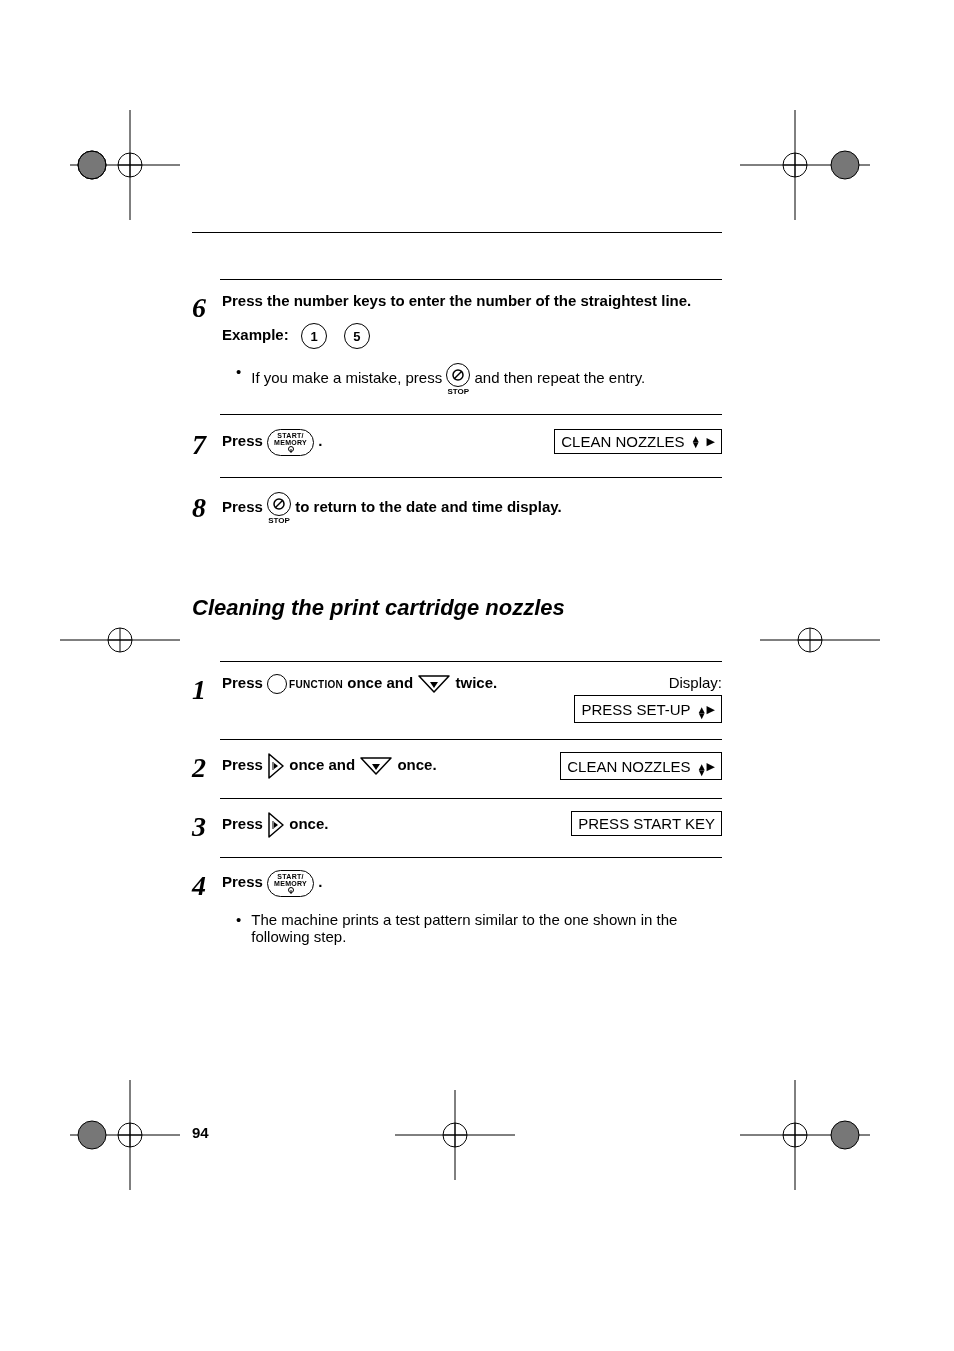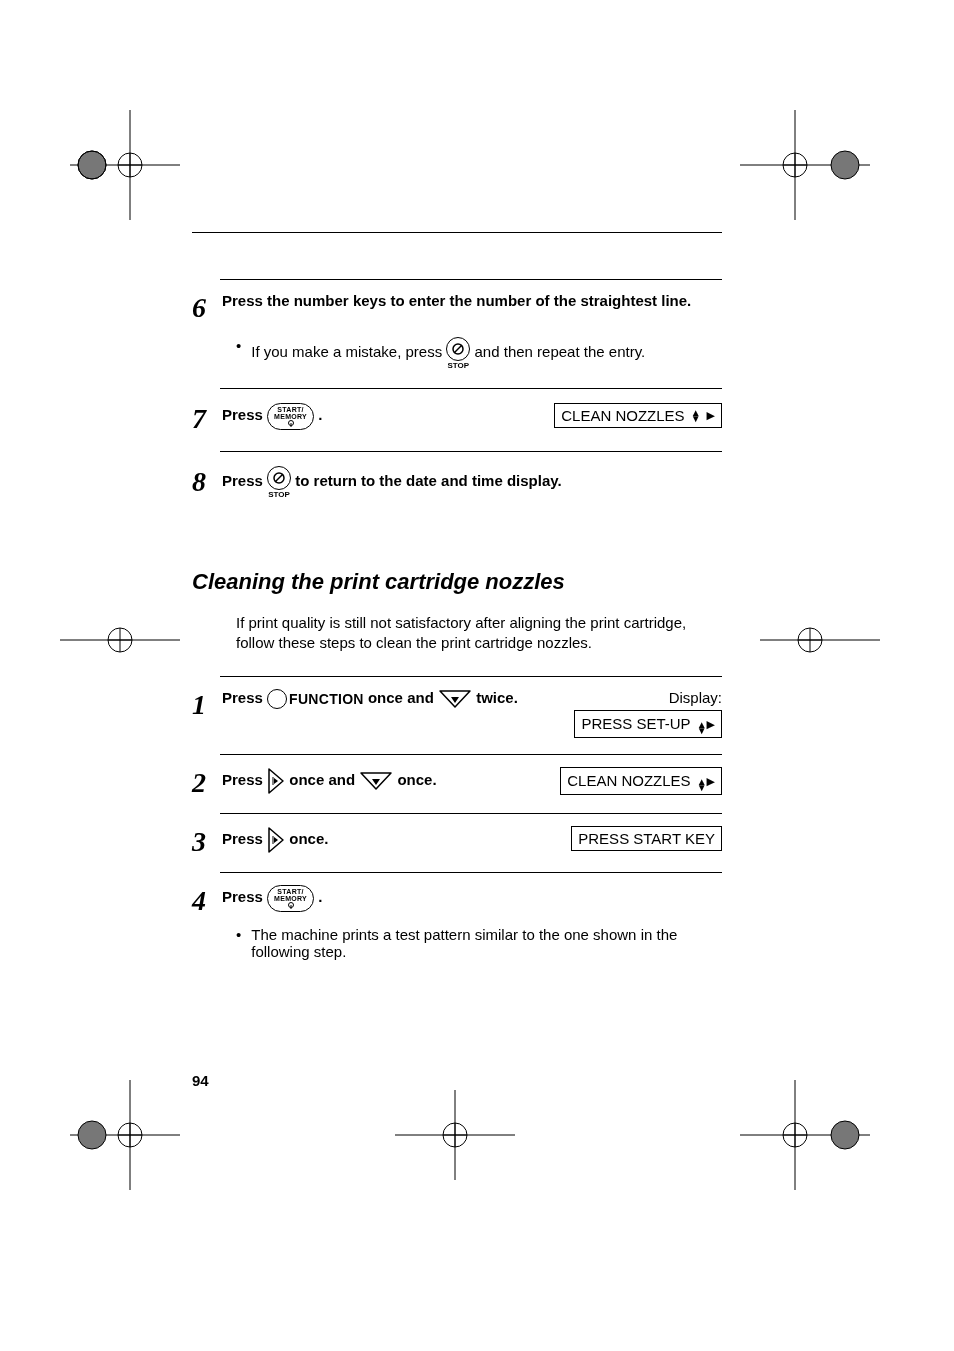--- a/index.html
+++ b/index.html
@@ -16,27 +16,27 @@
   .display-box { float:right; border:1.5px solid #000; padding:3px 6px; font-size:15px; min-width:130px; display:flex; align-items:center; justify-content:space-between; gap:6px; }
   .display-label { font-size:15px; margin-bottom:4px; }
   .key-circle { display:inline-flex; align-items:center; justify-content:center; width:24px; height:24px; border:1.5px solid #000; border-radius:50%; font-size:13px; font-weight:bold; vertical-align:middle; }
   .oval-key { display:inline-flex; flex-direction:column; align-items:center; justify-content:center; border:1.5px solid #000; border-radius:14px; padding:2px 6px 1px 6px; vertical-align:middle; line-height:1; }
   .oval-key .ln { font-size:7px; font-weight:bold; letter-spacing:0.3px; }
   .stop-stack { display:inline-flex; flex-direction:column; align-items:center; vertical-align:middle; line-height:1; }
   .stop-stack .circ { width:22px; height:22px; border:1.5px solid #000; border-radius:50%; display:flex; align-items:center; justify-content:center; }
   .stop-stack .lbl { font-size:8px; font-weight:bold; margin-top:1px; }
   .func-key { display:inline-flex; align-items:center; vertical-align:middle; gap:2px; }
   .func-ring { width:18px; height:18px; border:1.5px solid #000; border-radius:50%; }
-  .func-text { font-size:14px; font-weight:bold; letter-spacing:0.3px; }
+  .func-text { font-size:10px; font-weight:bold; letter-spacing:0.3px; }
   .down-rocker { display:inline-block; vertical-align:middle; }
   .right-rocker { display:inline-block; vertical-align:middle; }
   .updown-arrows { display:inline-flex; flex-direction:column; align-items:center; line-height:0.6; font-size:10px; }
   .bullet { display:flex; gap:10px; margin-top:14px; margin-left:14px; font-size:15px; }
   .bullet-dot { flex:0 0 auto; }
-  .pagenum { position:absolute; left:192px; top:1072px; font-weight:bold; font-size:15px; }
+  .pagenum { position:absolute; left:192px; top:1124px; font-weight:bold; font-size:15px; }
   .thin-rule { border:none; border-top:1px solid #000; margin:0; }
   svg { display:block; }
   .inline-svg { display:inline-block; vertical-align:middle; }
   .reg-mark { position:absolute; }
 </style>
 </head>
 <body>
 
 <div class="page">
 
@@ -127,20 +127,27 @@
     <div style="height:46px;"></div>
 
     <hr class="thin-rule" style="margin-left:28px;">
     <div style="height:12px;"></div>
 
     <div class="step-row">
       <div class="step-num">6</div>
       <div class="step-body">
         <div class="bold">Press the number keys to enter the number of the straightest line.</div>
         <div style="height:14px;"></div>
+        <div>
+          <span class="bold">Example:</span>
+          &nbsp;
+          <span class="key-circle">1</span>
+          &nbsp;&nbsp;
+          <span class="key-circle">5</span>
+        </div>
         <div class="bullet">
           <span class="bullet-dot">•</span>
           <span>
             <span>If you make a mistake, press </span>
             <span class="stop-stack">
               <span class="circ">
                   <svg width="12" height="12" viewBox="0 0 12 12">
                     <circle cx="6" cy="6" r="5" fill="none" stroke="#000" stroke-width="1.5"></circle>
                     <line x1="2" y1="10" x2="10" y2="2" stroke="#000" stroke-width="1.5"></line>
                   </svg>
@@ -200,21 +207,20 @@
           <span class="lbl">STOP</span>
         </span>
         <span class="bold"> to return to the date and time display.</span>
       </div>
     </div>
 
     <div style="height:70px;"></div>
 
     <div class="section-title">Cleaning the print cartridge nozzles</div>
     <div style="height:18px;"></div>
-    <div style="margin-left:44px; font-size:15px; line-height:1.35;">If print quality is still not satisfactory after aligning the print cartridge, follow these steps to clean the print cartridge nozzles.</div>
 
     <div style="height:22px;"></div>
     <hr class="thin-rule" style="margin-left:28px;">
     <div style="height:12px;"></div>
 
     <div class="step-row">
       <div class="step-num">1</div>
       <div class="step-body">
         <div style="float:right; text-align:right;">
           <div class="display-label">Display:</div>

